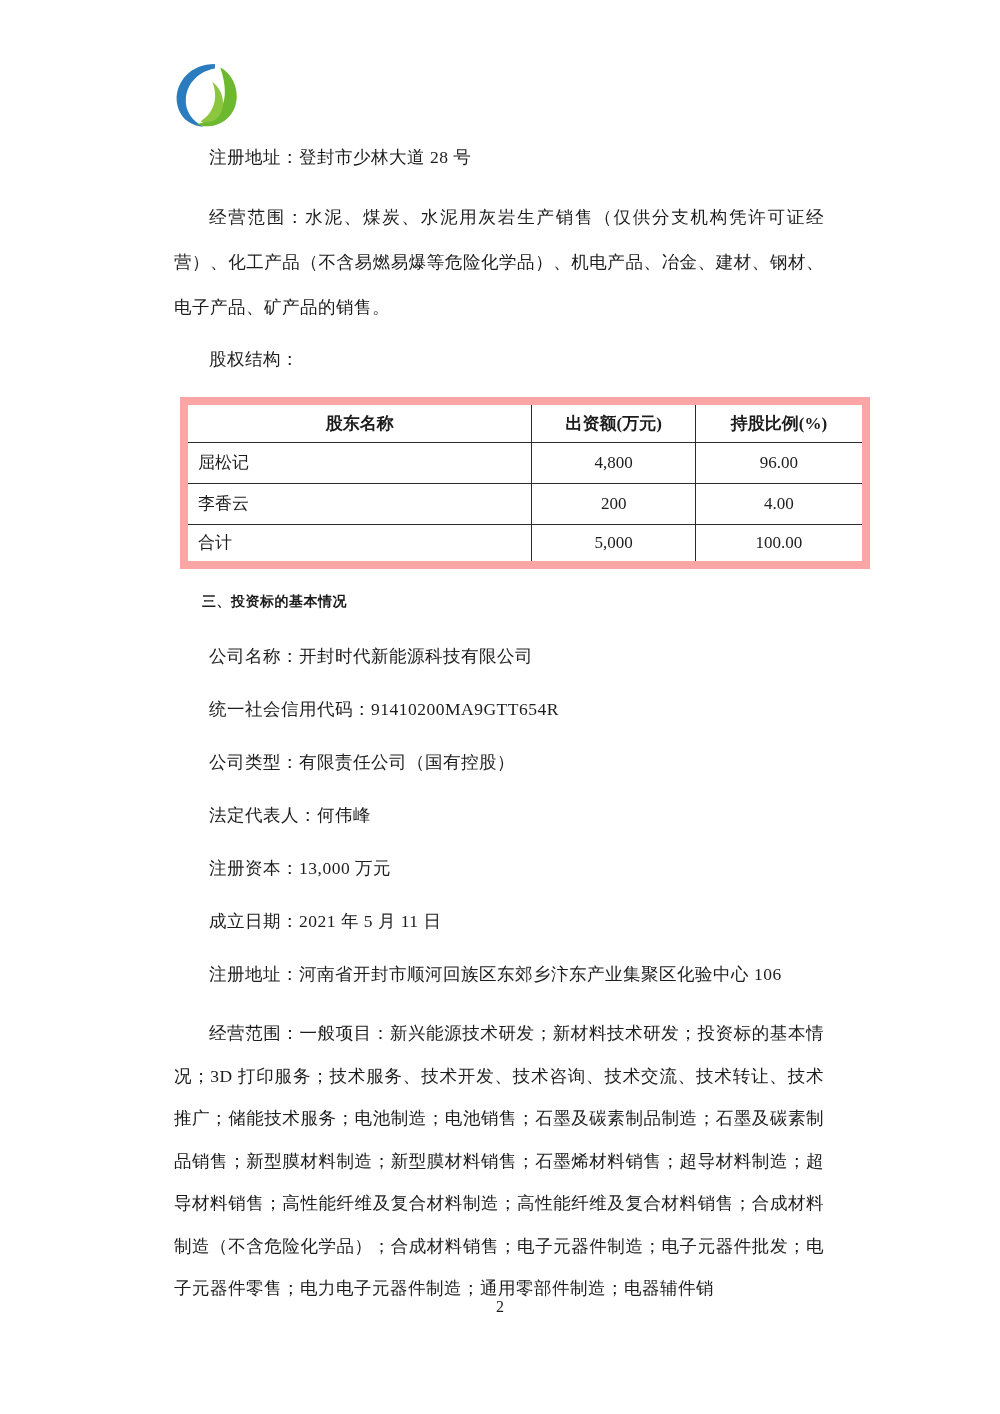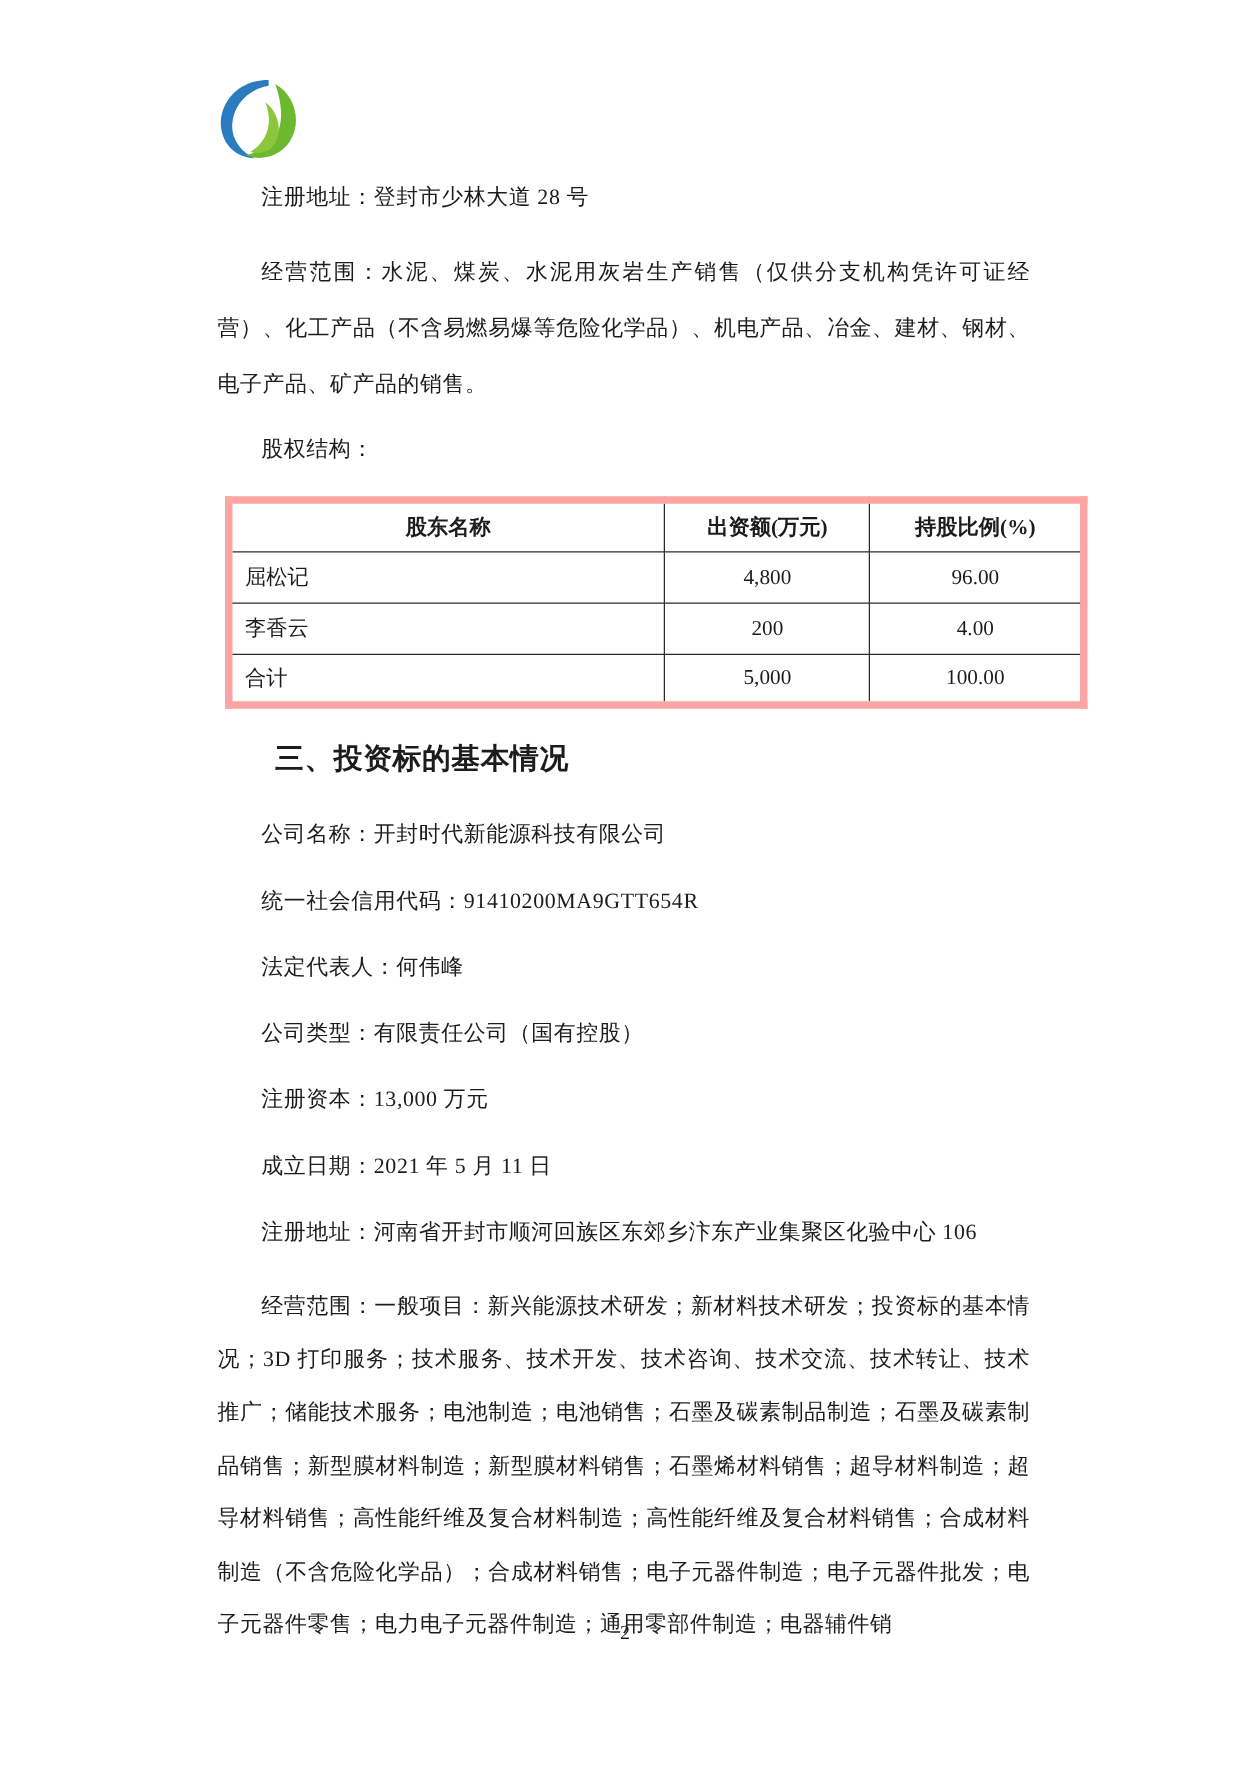--- a/index.html
+++ b/index.html
@@ -40,31 +40,31 @@
   }
   p.doc-par-long {
     font-size: 17.5px;
     line-height: 42.5px;
     margin: 10px 0 0 0;
     text-indent: 2em;
     text-align: justify;
     letter-spacing: 0.5px;
   }
   h3.section-heading {
-    font-size: 23px;
+    font-size: 14px;
     font-weight: bold;
     margin: 4px 0 30px 0;
     text-indent: 2em;
     letter-spacing: 0.5px;
   }
   table.equity-table {
     width: 690px;
     margin: 8px 0 24px 6px;
     border-collapse: collapse;
-    border: 6px solid #fca5a5;
+    border: 8px solid #fca5a5;
     font-size: 17px;
   }
   table.equity-table th,
   table.equity-table td {
     border: 1px solid #2b2b2b;
     height: 41px;
     padding: 2px 10px;
   }
   table.equity-table th { font-weight: bold; text-align: center; }
   td.c-name { text-align: left; width: 51%; }
@@ -127,22 +127,22 @@
           <td class="c-num">100.00</td>
         </tr>
       </tbody>
     </table>
 
 
     <h3 class="section-heading">三、投资标的基本情况</h3>
 
     <p class="doc-line">公司名称：开封时代新能源科技有限公司</p>
     <p class="doc-line">统一社会信用代码：91410200MA9GTT654R</p>
+    <p class="doc-line">公司类型：有限责任公司（国有控股）</p>
     <p class="doc-line">法定代表人：何伟峰</p>
-    <p class="doc-line">公司类型：有限责任公司（国有控股）</p>
     <p class="doc-line">注册资本：13,000 万元</p>
     <p class="doc-line">成立日期：2021 年 5 月 11 日</p>
     <p class="doc-line">注册地址：河南省开封市顺河回族区东郊乡汴东产业集聚区化验中心 106</p>
 
     <p class="doc-par-long">经营范围：一般项目：新兴能源技术研发；新材料技术研发；投资标的基本情况；3D 打印服务；技术服务、技术开发、技术咨询、技术交流、技术转让、技术推广；储能技术服务；电池制造；电池销售；石墨及碳素制品制造；石墨及碳素制品销售；新型膜材料制造；新型膜材料销售；石墨烯材料销售；超导材料制造；超导材料销售；高性能纤维及复合材料制造；高性能纤维及复合材料销售；合成材料制造（不含危险化学品）；合成材料销售；电子元器件制造；电子元器件批发；电子元器件零售；电力电子元器件制造；通用零部件制造；电器辅件销</p>
 
   </div>
 
   <div class="page-number">2</div>
 </div>

